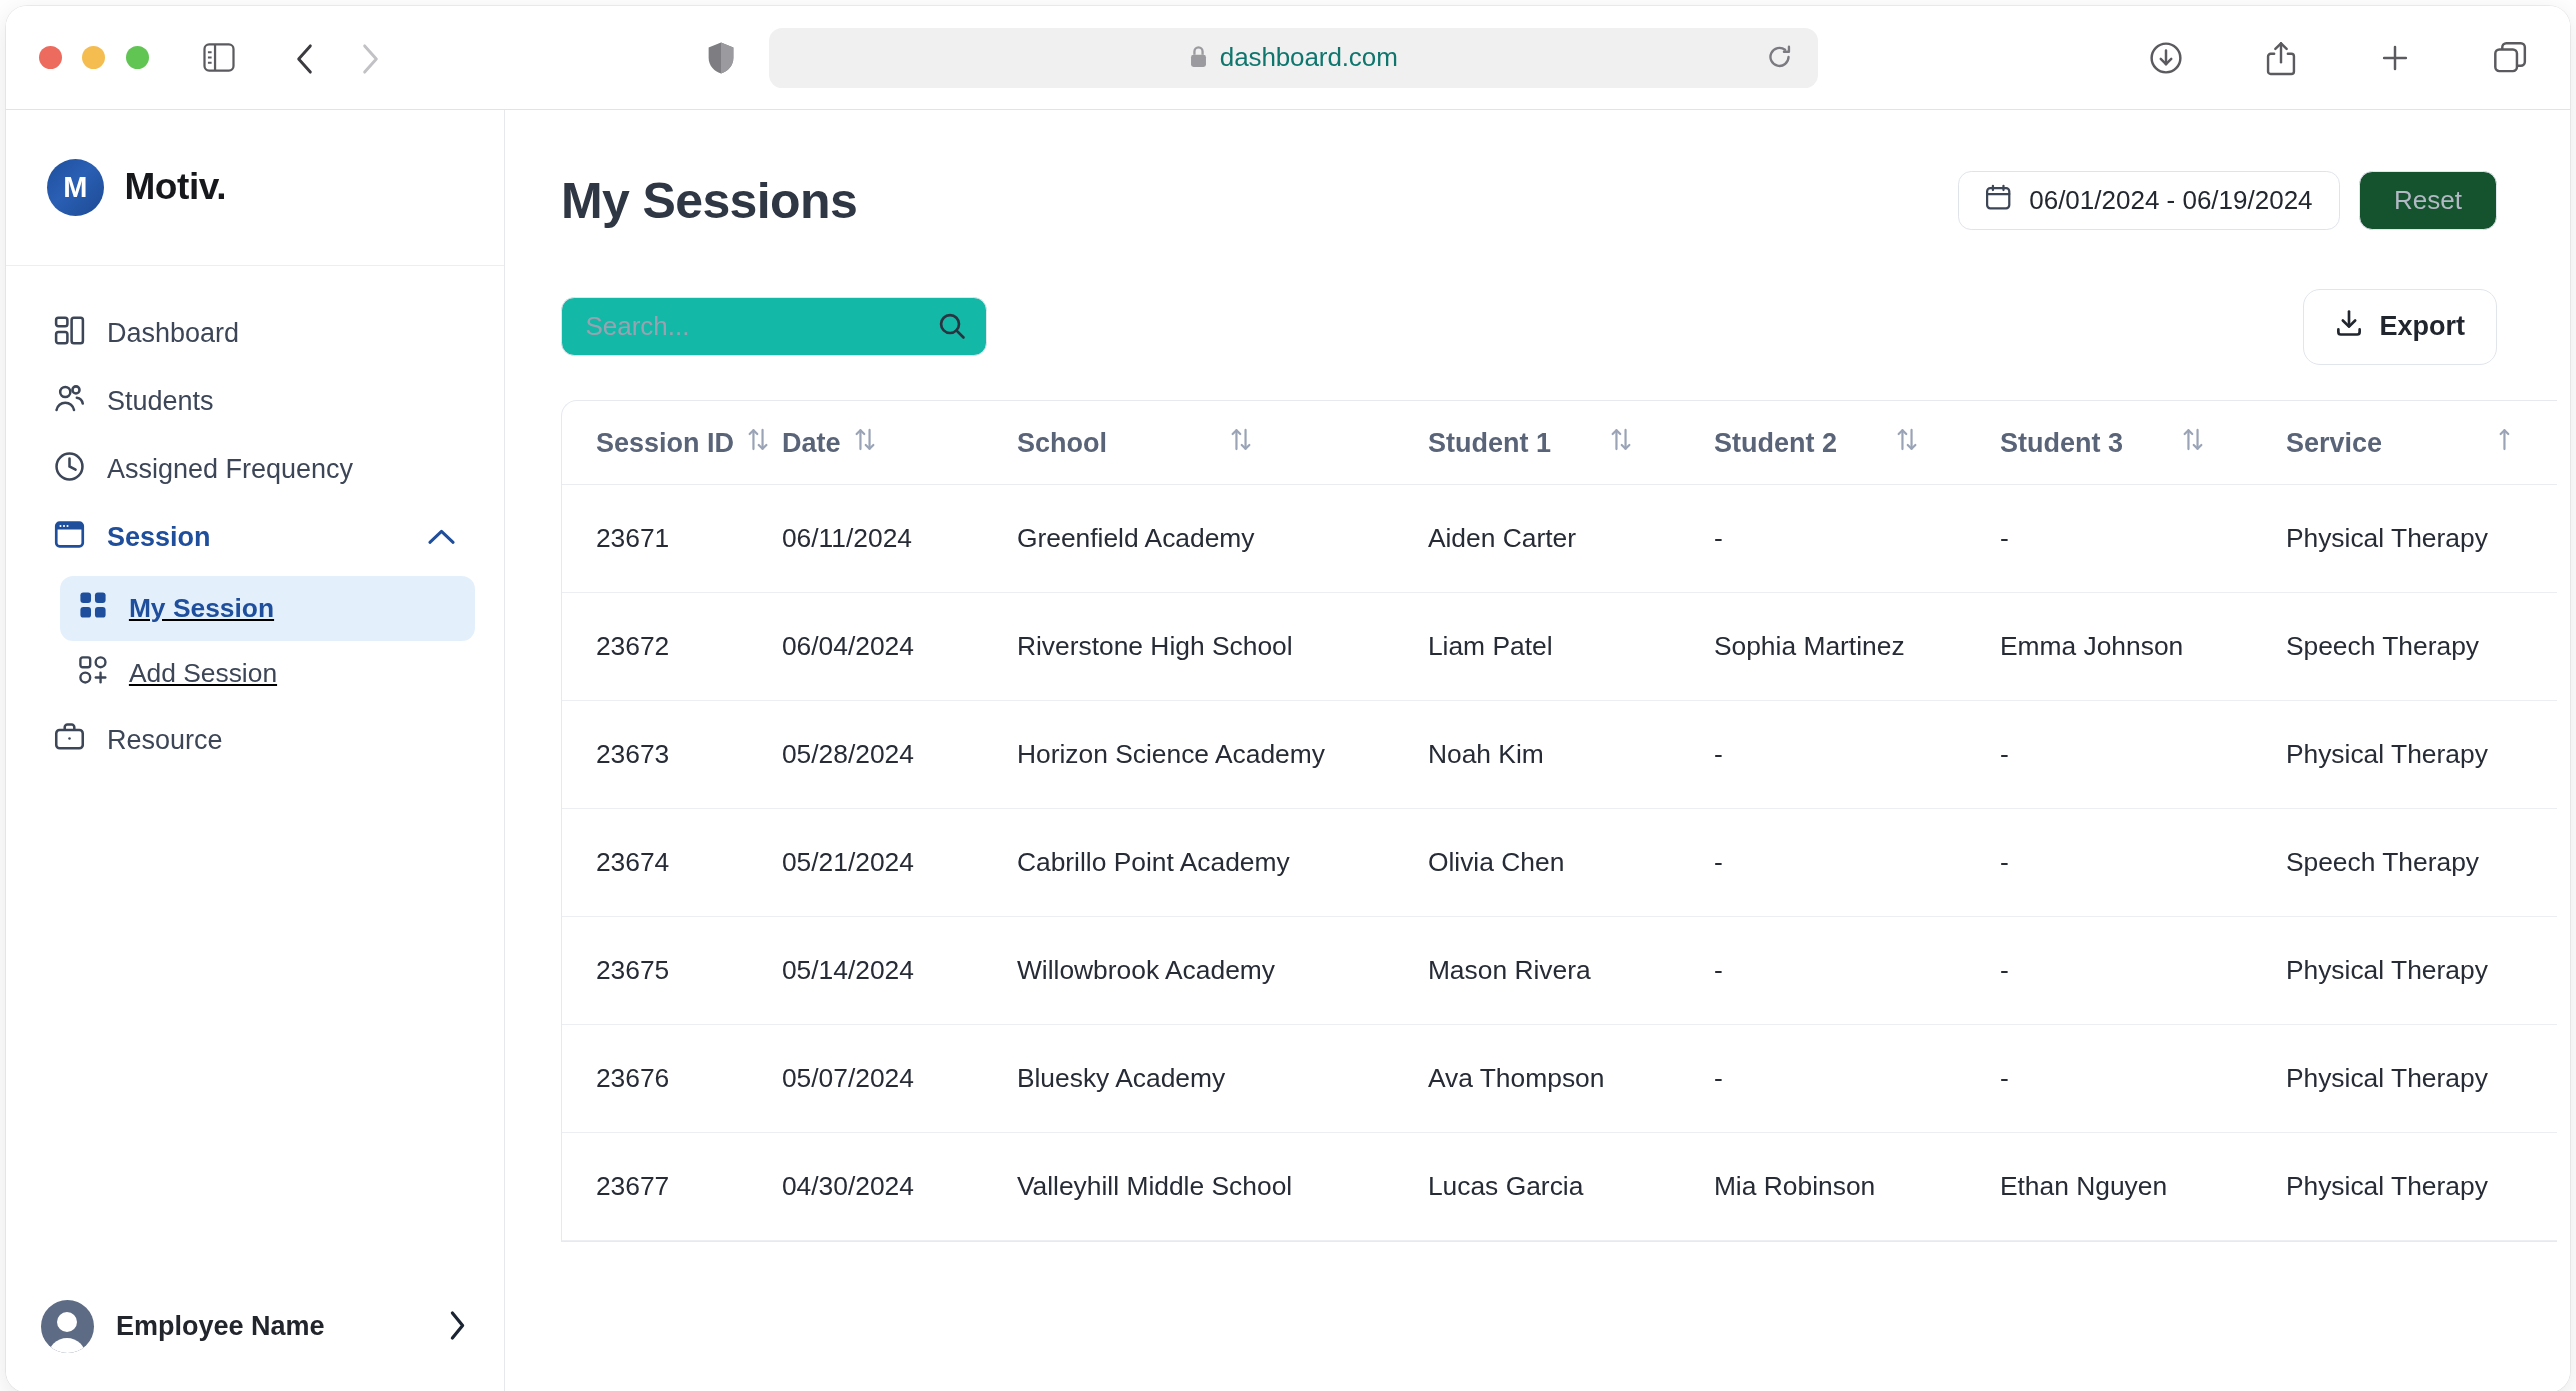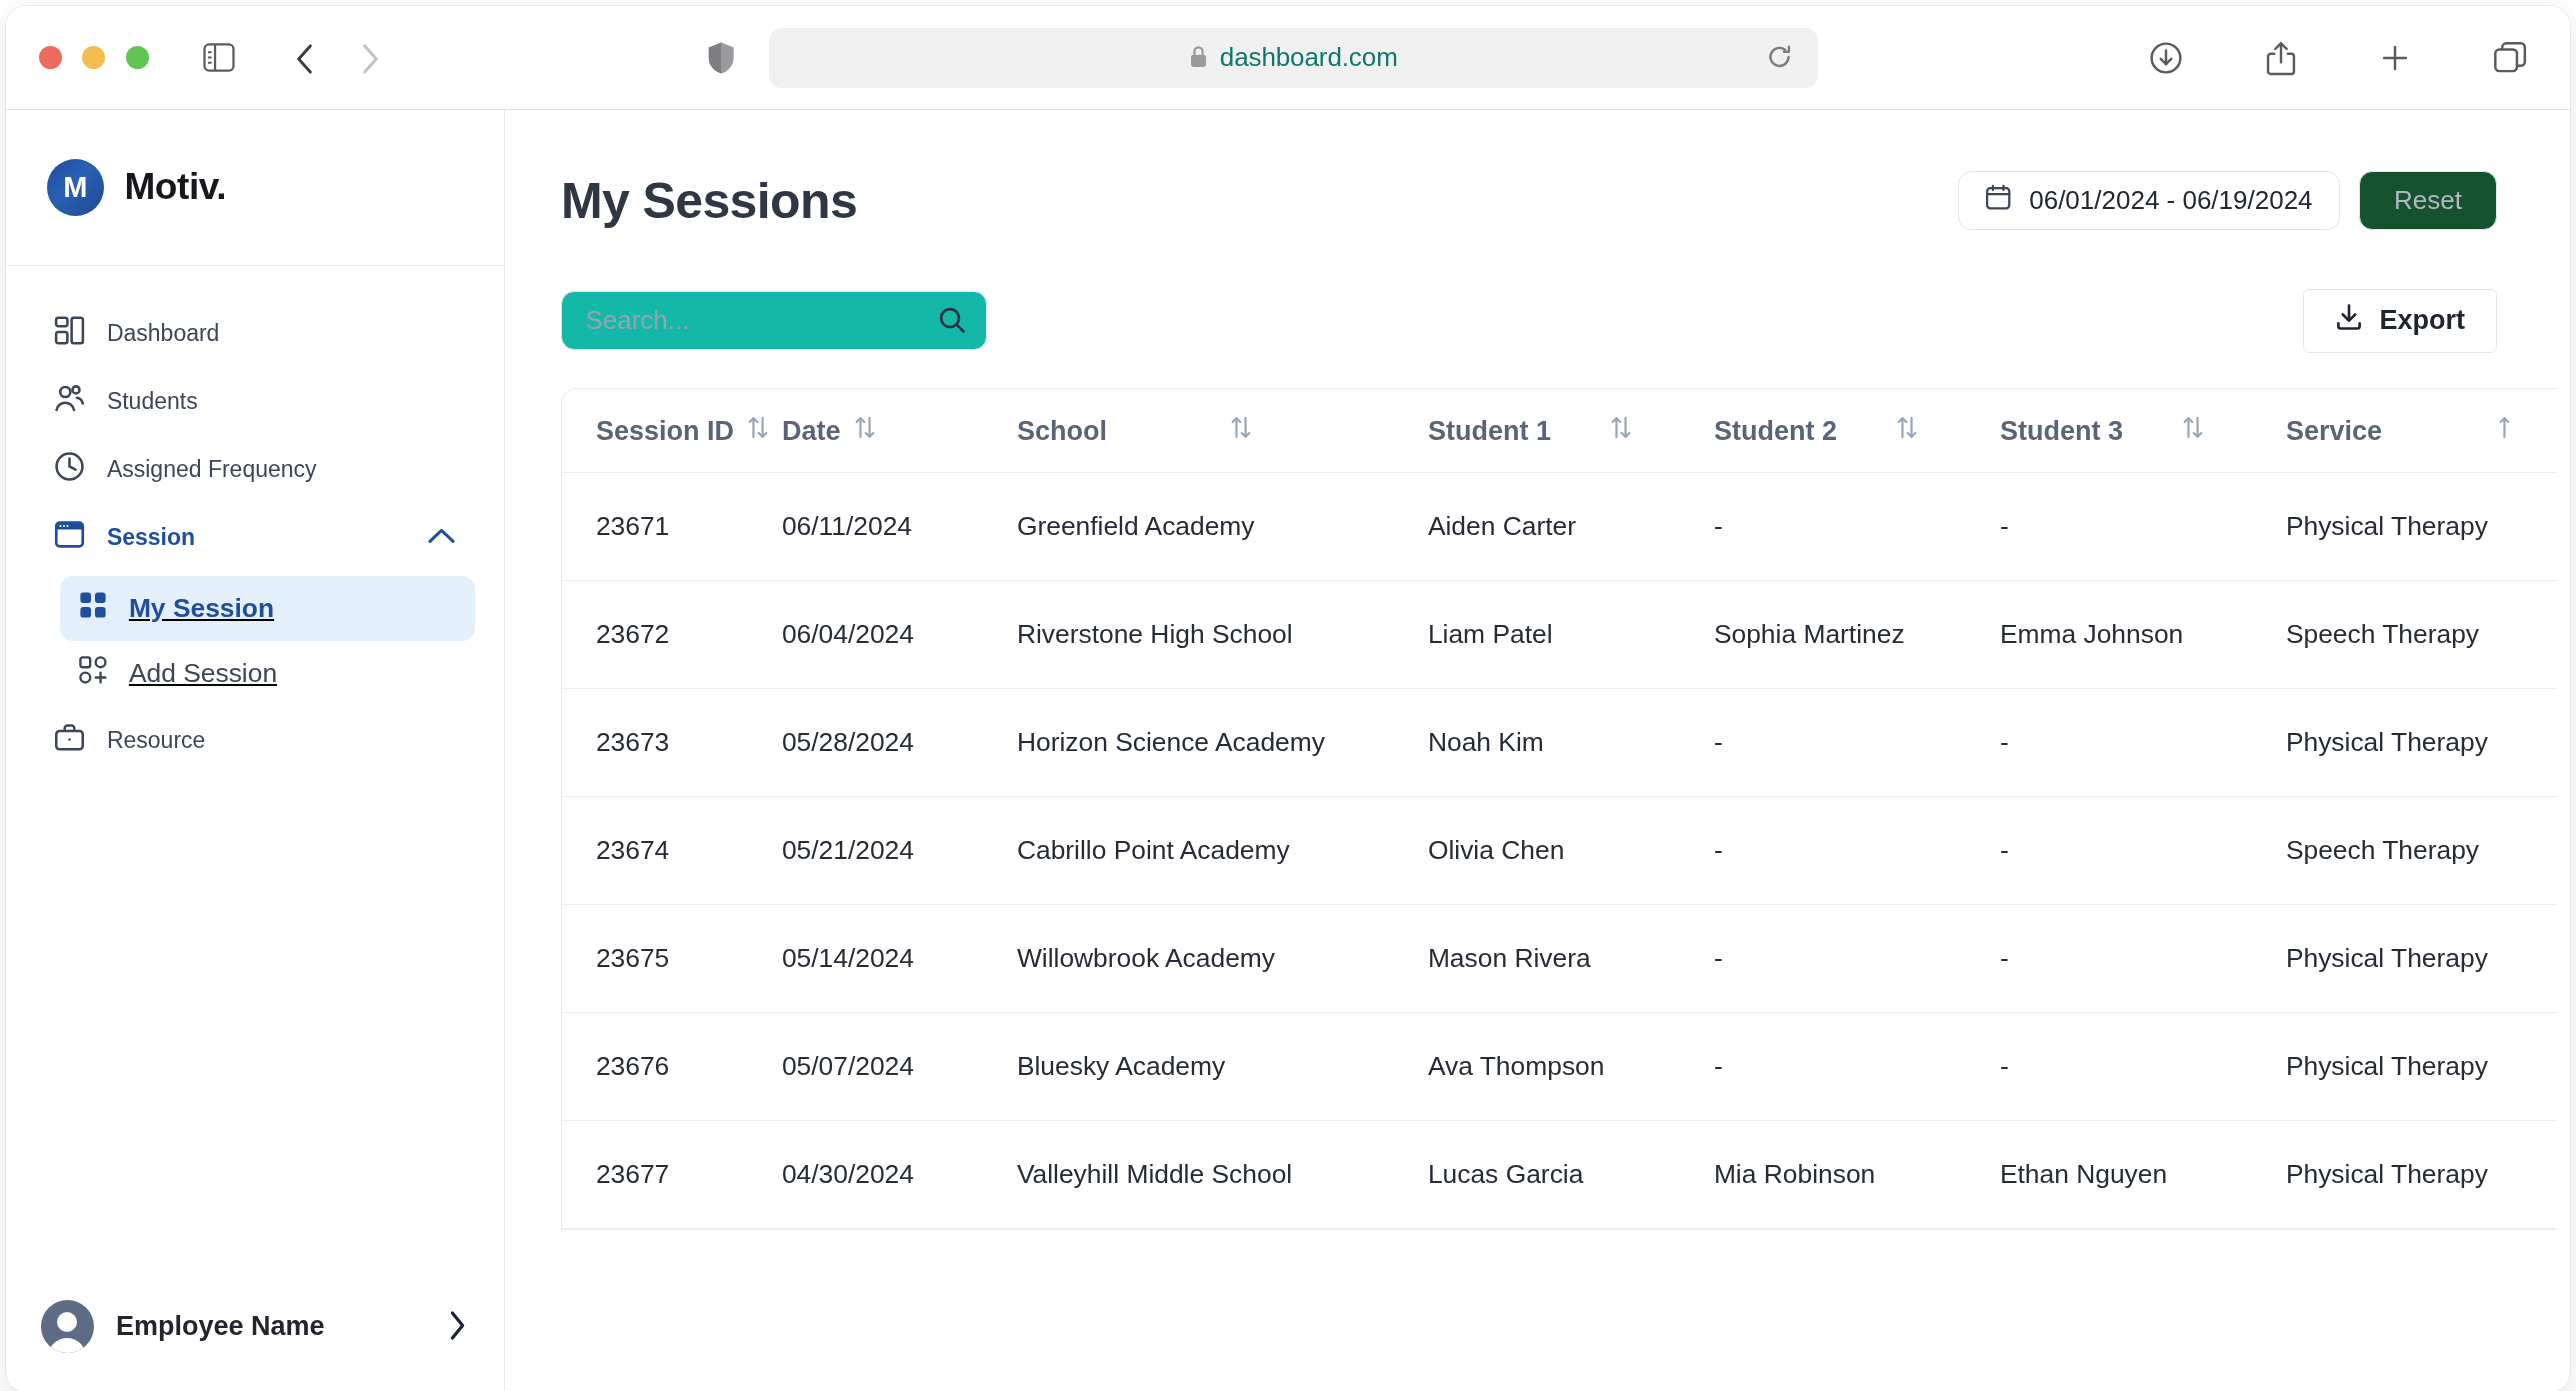--- a/index.html
+++ b/index.html
@@ -72,21 +72,21 @@
     color: #fff; font-size: 29px; font-weight: bold;
     display: flex; align-items: center; justify-content: center;
   }
   .brand-name { font-size: 37px; font-weight: bold; color: #17181c; letter-spacing: -0.4px; }
 
   .nav { padding: 34px 29px 0 29px; flex: 1 1 auto; }
   .nav-item {
     display: flex; align-items: center; gap: 22px;
     height: 68px; padding: 0 19px;
     border-radius: 13.2px;
-    color: #3d4657; font-size: 23px;
+    color: #3d4657; font-size: 27px;
     cursor: pointer;
     position: relative;
   }
   .nav-item .ni-label { white-space: nowrap; }
   .nav-item.active-parent { color: #1f4f9c; font-weight: bold; }
   .nav-item .chev-up { margin-left: auto; color: #1f4f9c; }
   .subnav { margin: 4.4px 0 0 25px; text-decoration: underline; }
   .subnav .nav-item { height: 65px; font-size: 26.4px; }
   .subnav .nav-item.active {
     background: #e3f0fc; color: #1f4f9c; font-weight: bold;
@@ -148,22 +148,22 @@
     padding: 0 54px 0 23.5px;
     font-size: 26px; color: #23272f; background: #14b8a6;
     font-family: "Liberation Sans", sans-serif;
     outline: none;
   }
   .search-input::placeholder { color: #9aa2b1; }
   .search-ico { position: absolute; right: 20.5px; top: 50%; transform: translateY(-50%); color: #2b3240; }
   .export-btn {
     margin-left: auto;
     display: flex; align-items: center; gap: 16px;
-    height: 64px; padding: 0 31px;
-    border: 0.7px solid #e1e5ec; border-radius: 6px;
+    height: 76px; padding: 0 31px;
+    border: 0.7px solid #e1e5ec; border-radius: 17px;
     background: #fff; font-size: 27px; font-weight: bold; color: #20252e;
     cursor: pointer;
   }
 
   
   .table-card {
     margin: 35px 0 0 0;
     border: 0.7px solid #e6e9ef;
     border-right: none;
     border-radius: 16px 0 0 0;

